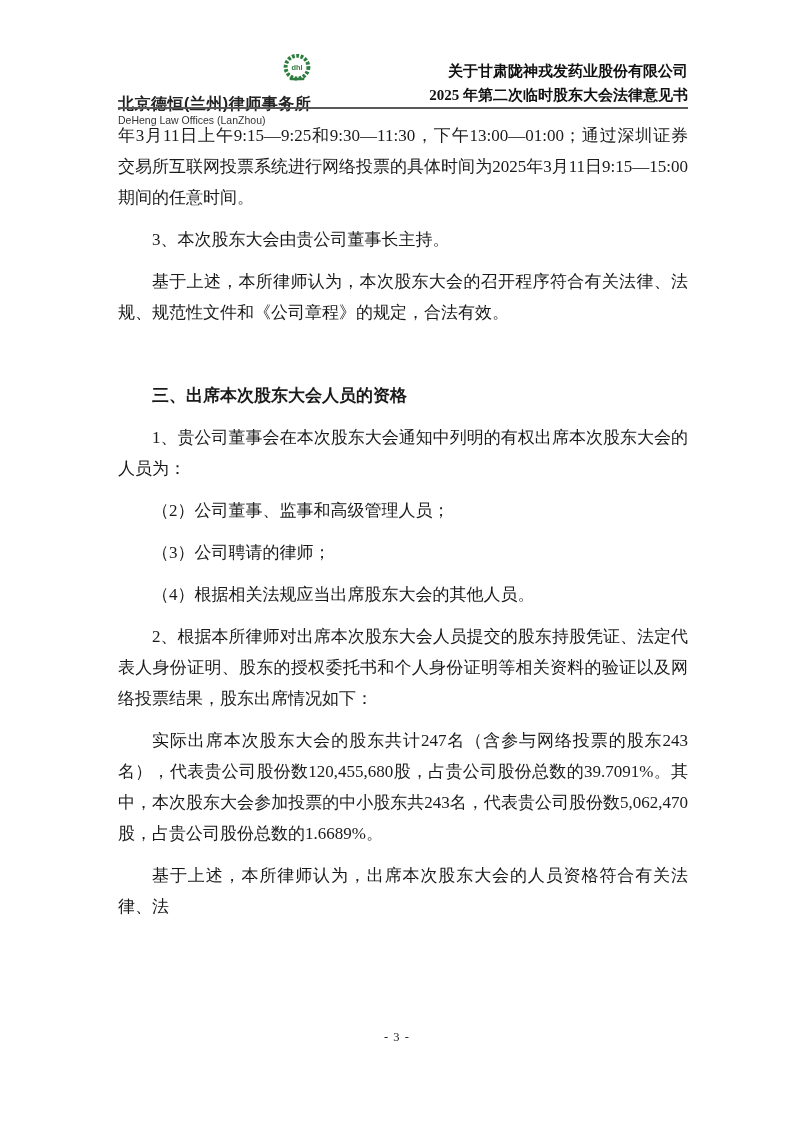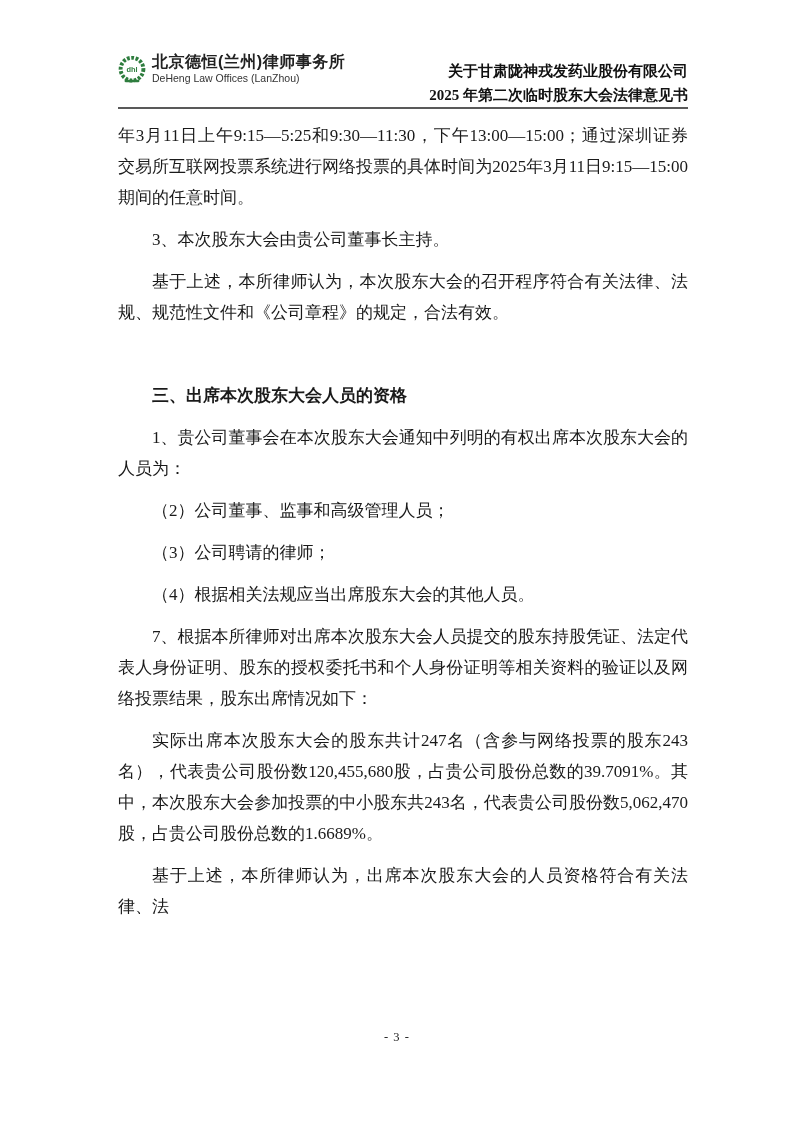--- a/index.html
+++ b/index.html
@@ -15,21 +15,21 @@
     background: #ffffff;
     overflow: hidden;
   }
   
   .header {
     position: absolute; left: 118px; top: 50px;
     width: 570px; height: 58px;
   }
   .brand {
     position: absolute; left: 0; top: 4px;
-    display: flex; align-items: center; gap: 6px;
+    display: flex; align-items: flex-end; gap: 14px; flex-direction: column;
   }
   .logo-icon { width: 28px; height: 28px; display: block; }
   .brand-text .cn {
     font-family: "Liberation Sans", "DejaVu Sans", sans-serif;
     font-weight: bold; font-size: 16px; line-height: 16px;
     color: #222; letter-spacing: 0.5px;
   }
   .brand-text .en {
     font-family: "Liberation Sans", "DejaVu Sans", sans-serif;
     font-size: 10.5px; line-height: 13px; color: #333; margin-top: 2px;
@@ -92,29 +92,29 @@
     </div>
     <div class="doc-titles">
       <div>关于甘肃陇神戎发药业股份有限公司</div>
       <div>2025 年第二次临时股东大会法律意见书</div>
     </div>
   </header>
 
   <div class="rule"></div>
 
   <main class="body-text" id="paragraphs">
-      <p class="cont">年3月11日上午9:15—5:25和9:30—11:30，下午13:00—15:00；通过深圳证券交易所互联网投票系统进行网络投票的具体时间为2025年3月11日9:15—15:00期间的任意时间。</p>
+      <p class="cont">年3月11日上午9:15—9:25和9:30—11:30，下午13:00—01:00；通过深圳证券交易所互联网投票系统进行网络投票的具体时间为2025年3月11日9:15—15:00期间的任意时间。</p>
       <p class="para">3、本次股东大会由贵公司董事长主持。</p>
       <p class="para">基于上述，本所律师认为，本次股东大会的召开程序符合有关法律、法规、规范性文件和《公司章程》的规定，合法有效。</p>
       <p class="heading">三、出席本次股东大会人员的资格</p>
       <p class="para">1、贵公司董事会在本次股东大会通知中列明的有权出席本次股东大会的人员为：</p>
       <p class="para">（2）公司董事、监事和高级管理人员；</p>
       <p class="para">（3）公司聘请的律师；</p>
       <p class="para">（4）根据相关法规应当出席股东大会的其他人员。</p>
-      <p class="para">7、根据本所律师对出席本次股东大会人员提交的股东持股凭证、法定代表人身份证明、股东的授权委托书和个人身份证明等相关资料的验证以及网络投票结果，股东出席情况如下：</p>
+      <p class="para">2、根据本所律师对出席本次股东大会人员提交的股东持股凭证、法定代表人身份证明、股东的授权委托书和个人身份证明等相关资料的验证以及网络投票结果，股东出席情况如下：</p>
       <p class="para">实际出席本次股东大会的股东共计247名（含参与网络投票的股东243名），代表贵公司股份数120,455,680股，占贵公司股份总数的39.7091%。其中，本次股东大会参加投票的中小股东共243名，代表贵公司股份数5,062,470股，占贵公司股份总数的1.6689%。</p>
       <p class="para">基于上述，本所律师认为，出席本次股东大会的人员资格符合有关法律、法</p>
     </main>
 
   <footer class="footer">
     <span>- 3 -</span>
   </footer>
 
 </div>
 

